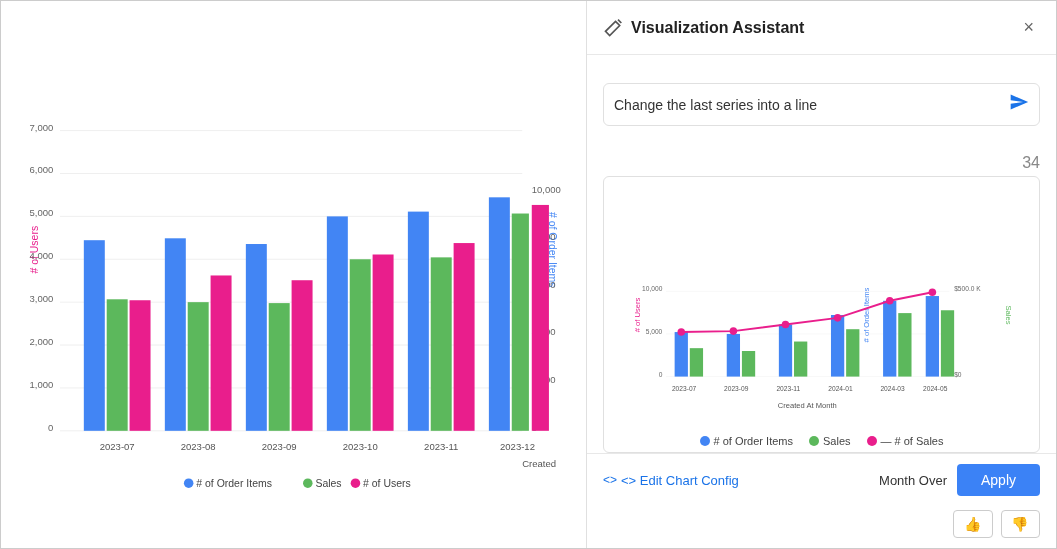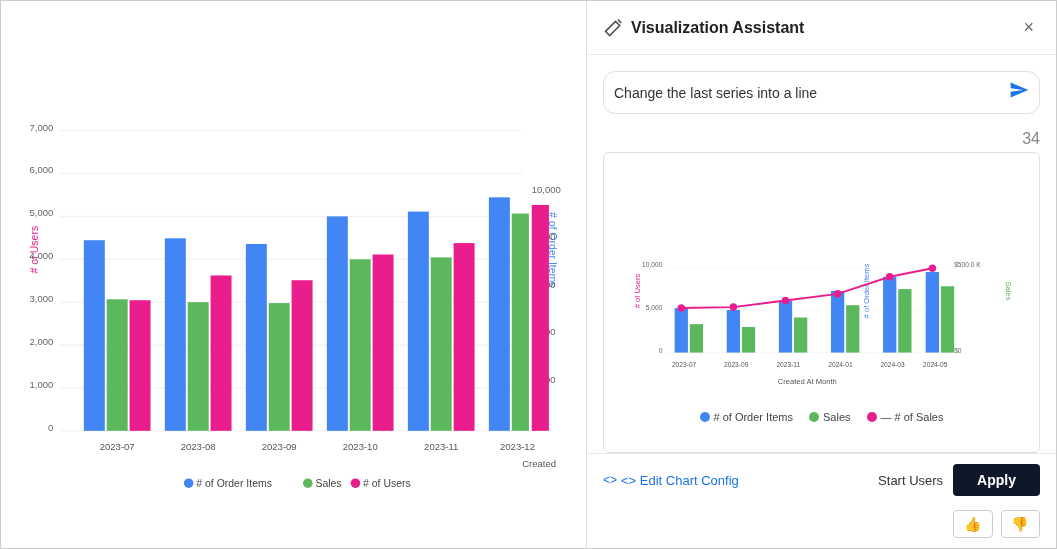--- a/index.html
+++ b/index.html
@@ -63,23 +63,23 @@
       background: none;
       border: none;
       cursor: pointer;
       font-size: 18px;
       color: #666;
       padding: 2px 6px;
     }
     .query-row {
       display: flex;
       align-items: center;
-      margin: 16px 16px;
+      margin: 28px 16px;
       border: 1px solid #e0e0e0;
-      border-radius: 12px;
+      border-radius: 6px;
       padding: 8px 10px;
       gap: 8px;
     }
     .query-text {
       flex: 1;
       font-size: 14px;
       color: #333;
     }
     .send-btn {
       background: none;
@@ -149,28 +149,28 @@
       gap: 10px;
     }
     .start-over-btn {
       background: none;
       border: none;
       cursor: pointer;
       font-size: 13px;
       color: #333;
     }
     .apply-btn {
-      background: #0f172a;
+      background: #3b82f6;
       color: white;
       border: none;
       border-radius: 4px;
       padding: 8px 24px;
       font-size: 14px;
       cursor: pointer;
-      font-weight: 700;
+      font-weight: 400;
     }
     .feedback-row {
       display: flex;
       justify-content: flex-end;
       gap: 8px;
       padding: 4px 16px 10px;
     }
     .feedback-btn {
       background: white;
       border: 1px solid #ccc;
@@ -394,21 +394,21 @@
         </div>
       </div>
     </div>
 
     <div class="panel-footer">
       <button class="edit-config-btn">
         <span style="font-size:12px;">&lt;&gt;</span>
         <span>&lt;&gt; Edit Chart Config</span>
       </button>
       <div class="footer-right">
-        <button class="start-over-btn">Start Users</button>
+        <button class="start-over-btn">Month Over</button>
         <button class="apply-btn">Apply</button>
       </div>
     </div>
 
     <div class="feedback-row">
       <button class="feedback-btn">👍</button>
       <button class="feedback-btn">👎</button>
     </div>
 
   </div>

